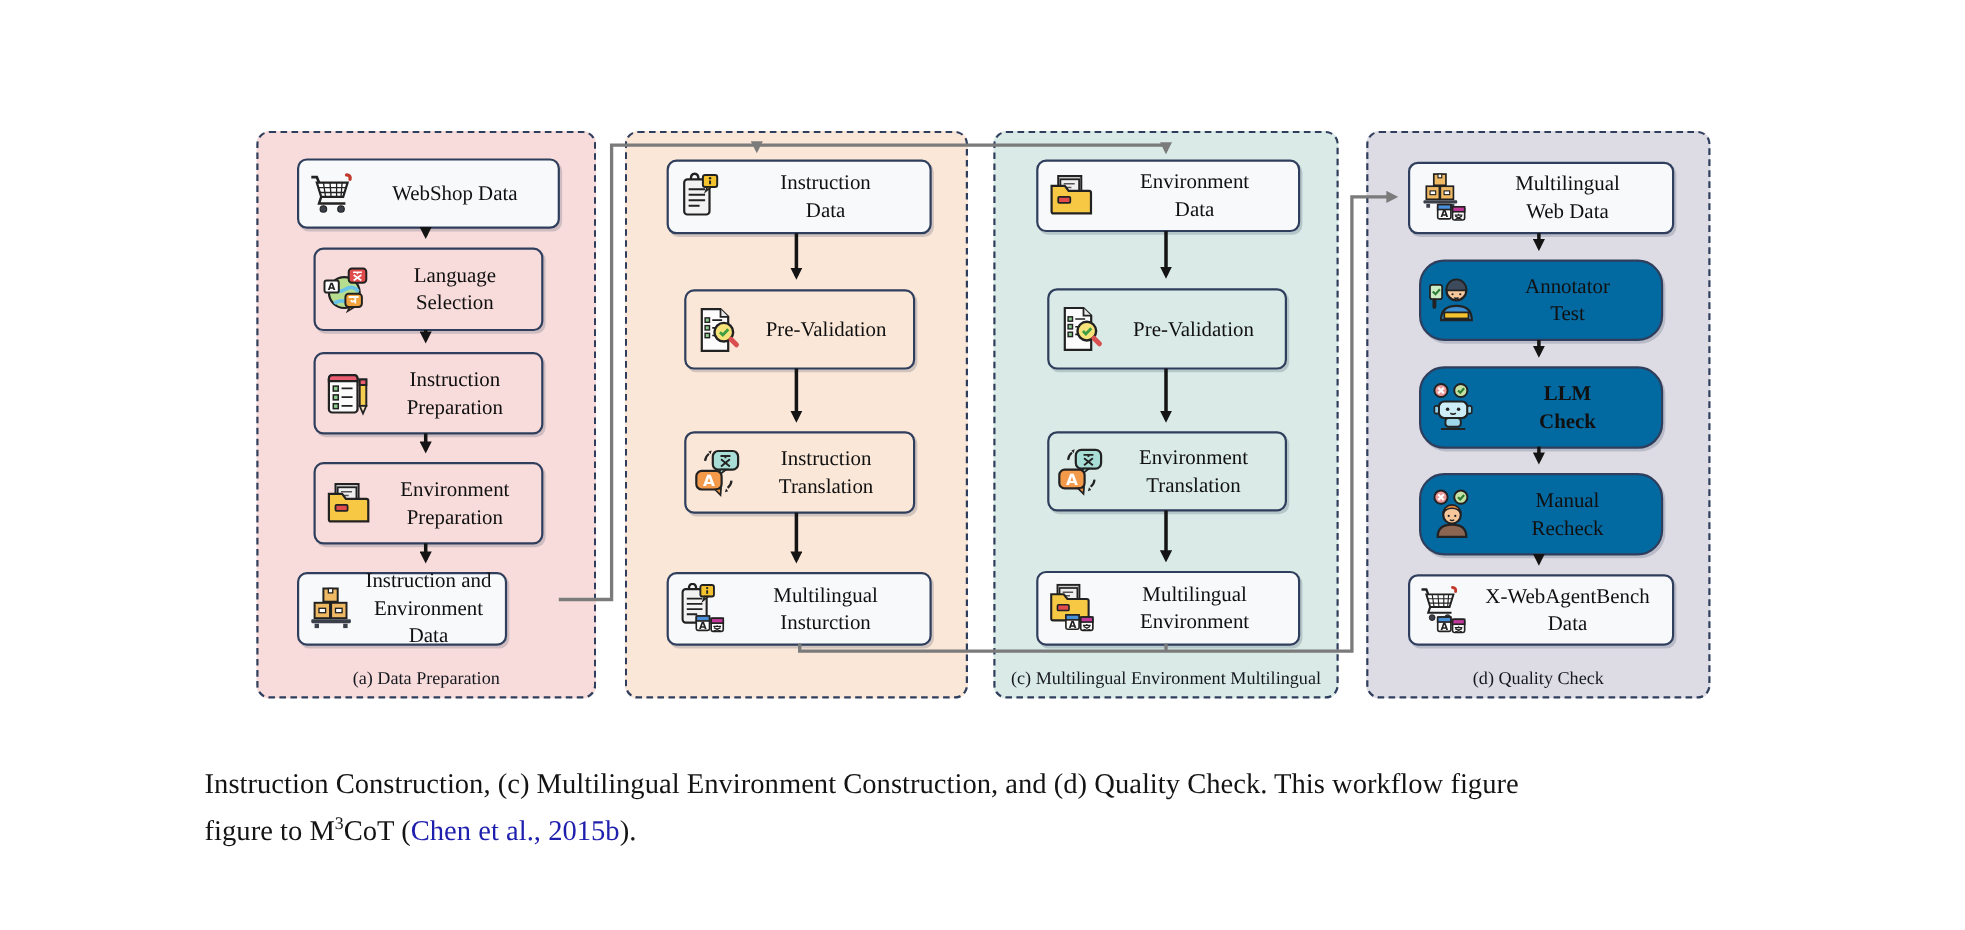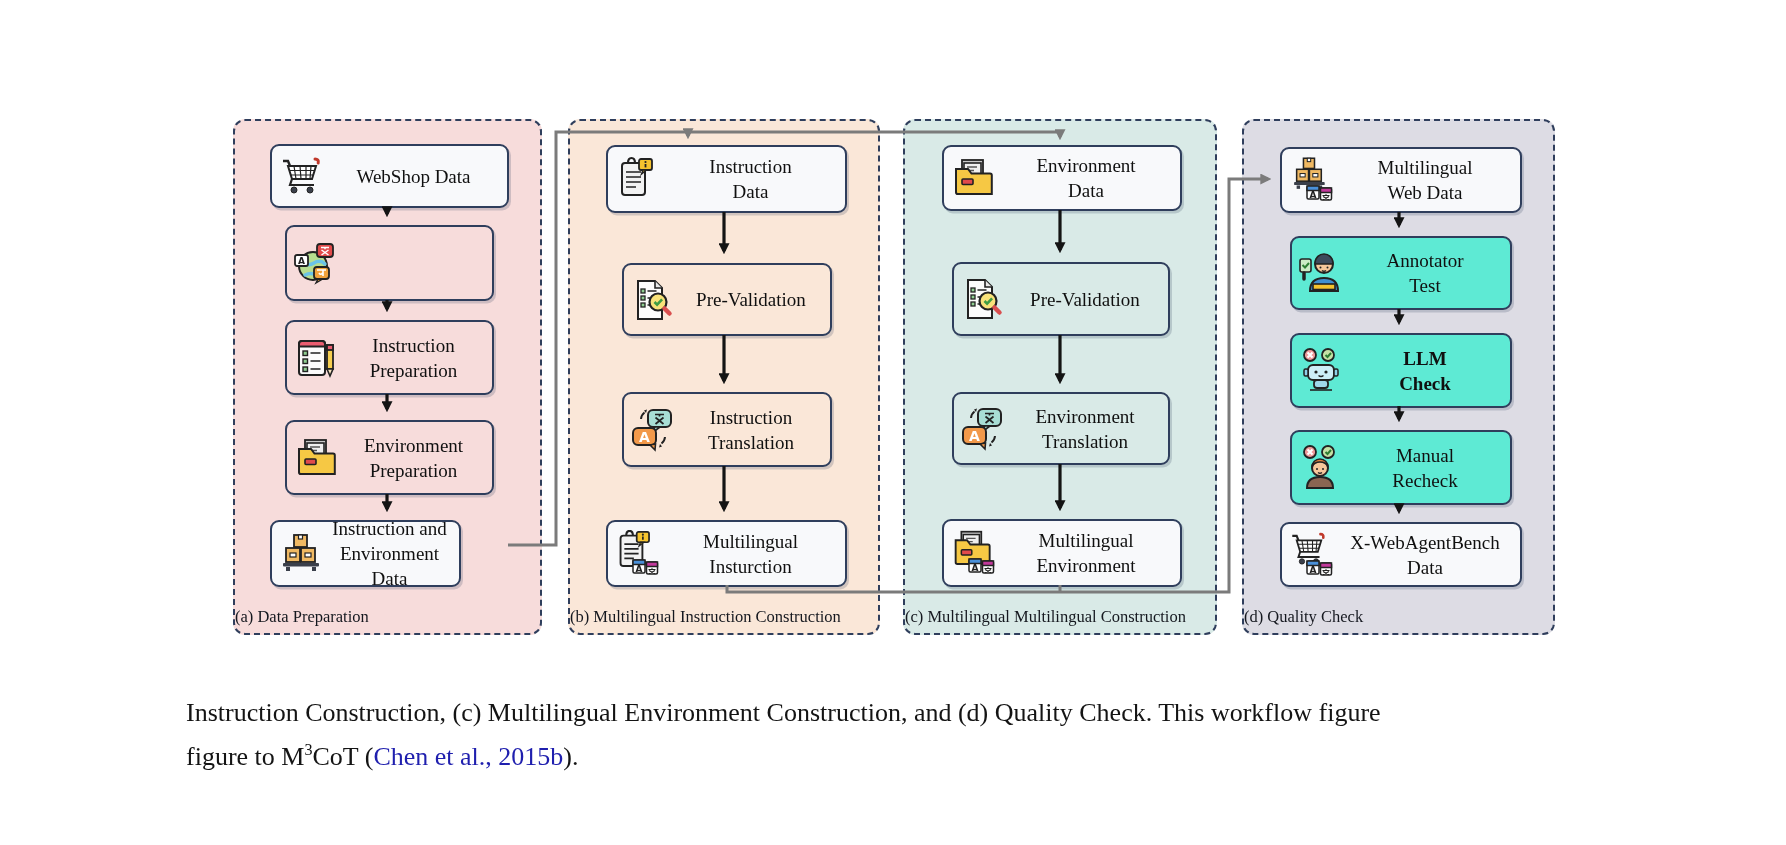--- a/index.html
+++ b/index.html
@@ -5,31 +5,31 @@
   html,body{margin:0;padding:0;background:#ffffff;}
   #page{position:relative;width:1786px;height:845px;background:#ffffff;overflow:hidden;
         font-family:"Liberation Serif",serif;color:#141414;}
 
   .panel{position:absolute;top:119px;height:516px;border:2px dashed #2f3e5c;border-radius:12px;box-sizing:border-box;}
   .p-a{left:233px;width:309px;background:#f7dcdb;}
   .p-b{left:568px;width:312px;background:#fae7d8;}
   .p-c{left:903px;width:314px;background:#d9eae7;}
   .p-d{left:1242px;width:313px;background:#dddce4;}
 
-  .panel-caption{position:absolute;left:0;right:0;bottom:6px;
+  .panel-caption{position:absolute;left:0;right:0;bottom:6px;text-align:center;
                  font-size:16.5px;color:#15181f;white-space:nowrap;}
 
   .node{position:absolute;display:flex;align-items:center;box-sizing:border-box;
         border:2px solid #2f3e5c;border-radius:9px;
         box-shadow:2px 2.5px 0 rgba(47,62,92,0.20);}
   .node.white{background:#f8f9fb;}
   .p-a .node.tint{background:#f7dcdb;}
   .p-b .node.tint{background:#fae7d8;}
   .p-c .node.tint{background:#d9eae7;}
-  .p-d .node.tint{background:#5eead4;}
+  .p-d .node.tint{background:#0369a1;border-radius:23px;}
 
   .icon{width:58px;height:52px;flex:0 0 58px;display:flex;align-items:center;justify-content:center;}
   .icon svg{width:48px;height:48px;display:block;}
   .lbl{flex:1;text-align:center;font-size:19px;line-height:25px;color:#101010;
        white-space:pre-line;padding-right:10px;}
 
   #connectors{position:absolute;left:0;top:0;width:1786px;height:845px;pointer-events:none;}
 
   #fig-caption{position:absolute;left:186px;top:694px;width:1420px;
                font-size:26px;line-height:37px;color:#141414;}
@@ -65,20 +65,22 @@
             <path d="M9 23q7 5 13 1t11 1M13 36q6-3 11 0" fill="none" stroke="#69c3e8" stroke-width="3.4" stroke-linecap="round"></path>
             <rect x="25" y="5" width="16" height="13" rx="3" fill="#e14b4b" stroke="#222" stroke-width="1.8"></rect>
             <path d="M29 8.5h8M33 8.5v1.8M29.5 11l7 5M36.5 11l-7 5" stroke="#fff" stroke-width="1.5" fill="none"></path>
             <rect x="3" y="16" width="13" height="11" rx="2" fill="#fff" stroke="#222" stroke-width="1.8"></rect>
             <text x="9.5" y="24.5" font-size="9" font-weight="bold" text-anchor="middle" fill="#222" font-family="DejaVu Sans,sans-serif">A</text>
             <rect x="22" y="28" width="15" height="12" rx="3" fill="#f2a33c" stroke="#222" stroke-width="1.8"></rect>
             <path d="M25 31h9M31 31v6M27 34q1.6 2.6 3.6 0" stroke="#fff" stroke-width="1.6" fill="none"></path>
             <path d="M26 40l-2 4 5-3z" fill="#f2a33c" stroke="#222" stroke-width="1.4"></path>
           </svg>
         </span>
+      <span class="lbl">Language
+Selection</span>
     </div>
     <div class="node tint" style="left:50px;top:199px;width:209px;height:75px;">
       <span class="icon">
           <svg viewBox="0 0 48 48" xmlns="http://www.w3.org/2000/svg">
             <rect x="7" y="7" width="26" height="34" rx="3" fill="#fbfbfb" stroke="#222" stroke-width="2"></rect>
             <path d="M7 10a3 3 0 0 1 3-3h20a3 3 0 0 1 3 3v2.5H7z" fill="#ea5d70" stroke="#222" stroke-width="2"></path>
             <rect x="11" y="17" width="4.5" height="4.5" fill="#8fce91" stroke="#222" stroke-width="1.4"></rect>
             <rect x="11" y="25" width="4.5" height="4.5" fill="#8fce91" stroke="#222" stroke-width="1.4"></rect>
             <rect x="11" y="33" width="4.5" height="4.5" fill="#8fce91" stroke="#222" stroke-width="1.4"></rect>
             <path d="M18.5 19h10M18.5 27h10M18.5 35h10" stroke="#222" stroke-width="1.6"></path>
@@ -189,21 +191,20 @@
             <rect x="20" y="30" width="12" height="4.5" fill="#4a90d9" stroke="#222" stroke-width="1.5"></rect>
             <text x="26" y="41.5" font-size="9" font-weight="bold" text-anchor="middle" fill="#222" font-family="DejaVu Sans,sans-serif">A</text>
             <rect x="33.5" y="32" width="11" height="12" rx="1.5" fill="#fff" stroke="#222" stroke-width="1.5"></rect>
             <rect x="33.5" y="32" width="11" height="4.5" fill="#c2399b" stroke="#222" stroke-width="1.5"></rect>
             <path d="M35.5 39.5h7M39 39.5v-1.2M36 40.5l6 3.2M42 40.5l-6 3.2" stroke="#222" stroke-width="1.2" fill="none"></path>
           </svg>
         </span>
       <span class="lbl">Multilingual
 Insturction</span>
     </div>
-    <div class="panel-caption">(b) Multilingual Instruction Construction</div>
   </section>
 
   <section class="panel p-c">
     <div class="node white" style="left:37px;top:24px;width:240px;height:66px;">
       <span class="icon">
           <svg viewBox="0 0 48 48" xmlns="http://www.w3.org/2000/svg">
             <rect x="13" y="6" width="21" height="16" fill="#c9c9c9" stroke="#222" stroke-width="1.8"></rect>
             <rect x="15" y="9" width="17" height="13" fill="#efefef" stroke="#222" stroke-width="1.6"></rect>
             <path d="M18 13h10M18 16.5h7" stroke="#555" stroke-width="1.4"></path>
             <path d="M7 15h12l3.5 4.5H41a1.8 1.8 0 0 1 1.8 1.8V40H8.8A1.8 1.8 0 0 1 7 38.2z" fill="#f6c844" stroke="#222" stroke-width="2"></path>
@@ -261,21 +262,21 @@
             <rect x="20" y="30" width="12" height="4.5" fill="#4a90d9" stroke="#222" stroke-width="1.5"></rect>
             <text x="26" y="41.5" font-size="9" font-weight="bold" text-anchor="middle" fill="#222" font-family="DejaVu Sans,sans-serif">A</text>
             <rect x="33.5" y="32" width="11" height="12" rx="1.5" fill="#fff" stroke="#222" stroke-width="1.5"></rect>
             <rect x="33.5" y="32" width="11" height="4.5" fill="#c2399b" stroke="#222" stroke-width="1.5"></rect>
             <path d="M35.5 39.5h7M39 39.5v-1.2M36 40.5l6 3.2M42 40.5l-6 3.2" stroke="#222" stroke-width="1.2" fill="none"></path>
           </svg>
         </span>
       <span class="lbl">Multilingual
 Environment</span>
     </div>
-    <div class="panel-caption">(c) Multilingual Multilingual Construction</div>
+    <div class="panel-caption">(c) Multilingual Environment Multilingual</div>
   </section>
 
   <section class="panel p-d">
     <div class="node white" style="left:36px;top:26px;width:242px;height:66px;">
       <span class="icon">
           <svg viewBox="0 0 48 48" xmlns="http://www.w3.org/2000/svg">
             <g transform="translate(2,-2) scale(0.85)">
               <rect x="17" y="5" width="13" height="12" fill="#f0b963" stroke="#222" stroke-width="1.8"></rect>
               <rect x="21.5" y="5" width="4" height="4" fill="#fff" stroke="#222" stroke-width="1.2"></rect>
               <rect x="9" y="18" width="14" height="14" fill="#f0b963" stroke="#222" stroke-width="1.8"></rect>

